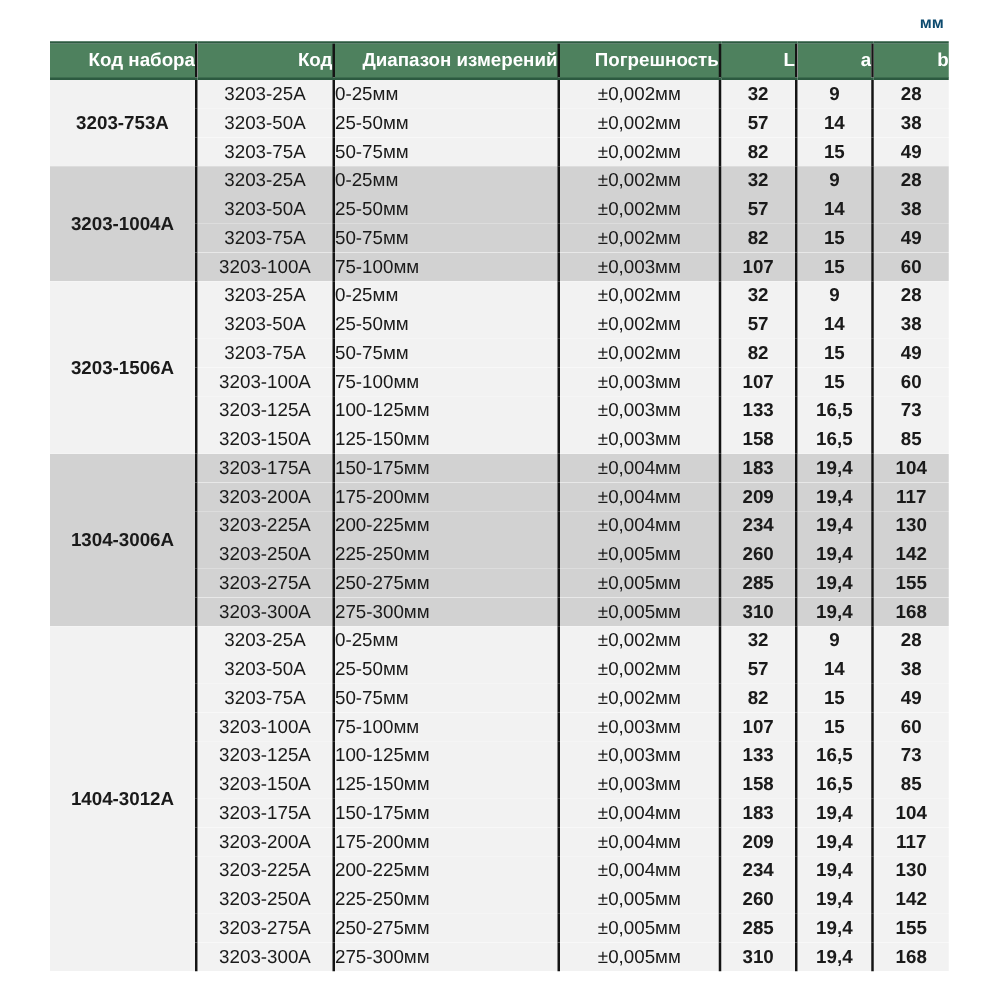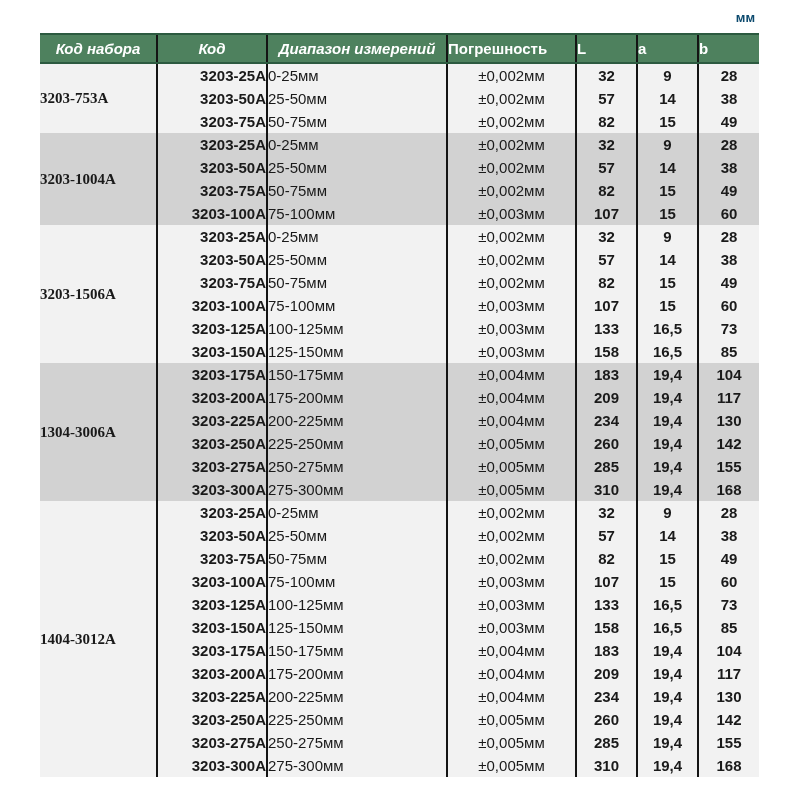--- a/index.html
+++ b/index.html
@@ -55,25 +55,25 @@
   tr.g-light td { background: var(--row-light, #f2f2f2); }
   tr.g-dark  td { background: var(--row-dark,  #d2d2d2); }
 
   
   th.h-code, th.h-range, th.h-error, th.h-L, th.h-a, th.h-b,
   td.col-code, td.col-range, td.col-error, td.col-L, td.col-a, td.col-b {
     border-left: 2px solid var(--divider, #141414);
   }
 
   
-  th.h-set_code, th.h-code, th.h-range { text-align: center; padding-left: 13px; font-style: italic; }
-  th.h-error, th.h-L, th.h-a, th.h-b   { text-align: left; }
-
-  td.col-set   { font-weight: bold; font-family: Liberation Serif, serif; }
-  td.col-code  { text-align: right; padding-left: 13px; font-weight: bold; }
+  th.h-set_code, th.h-code, th.h-range { text-align: right; padding-left: 13px; }
+  th.h-error, th.h-L, th.h-a, th.h-b   { text-align: right; }
+
+  td.col-set   { text-align: center; font-weight: bold; }
+  td.col-code  { text-align: center; padding-left: 13px; font-weight: normal; }
   td.col-range { text-align: left; padding-left: 13px; font-weight: normal; }
   td.col-error { text-align: center; font-weight: normal; }
   td.col-L, td.col-a, td.col-b { text-align: center; font-weight: bold; }
 </style>
 </head>
 <body>
 
 <div class="page">
   <div class="unit-label">мм</div>
 

